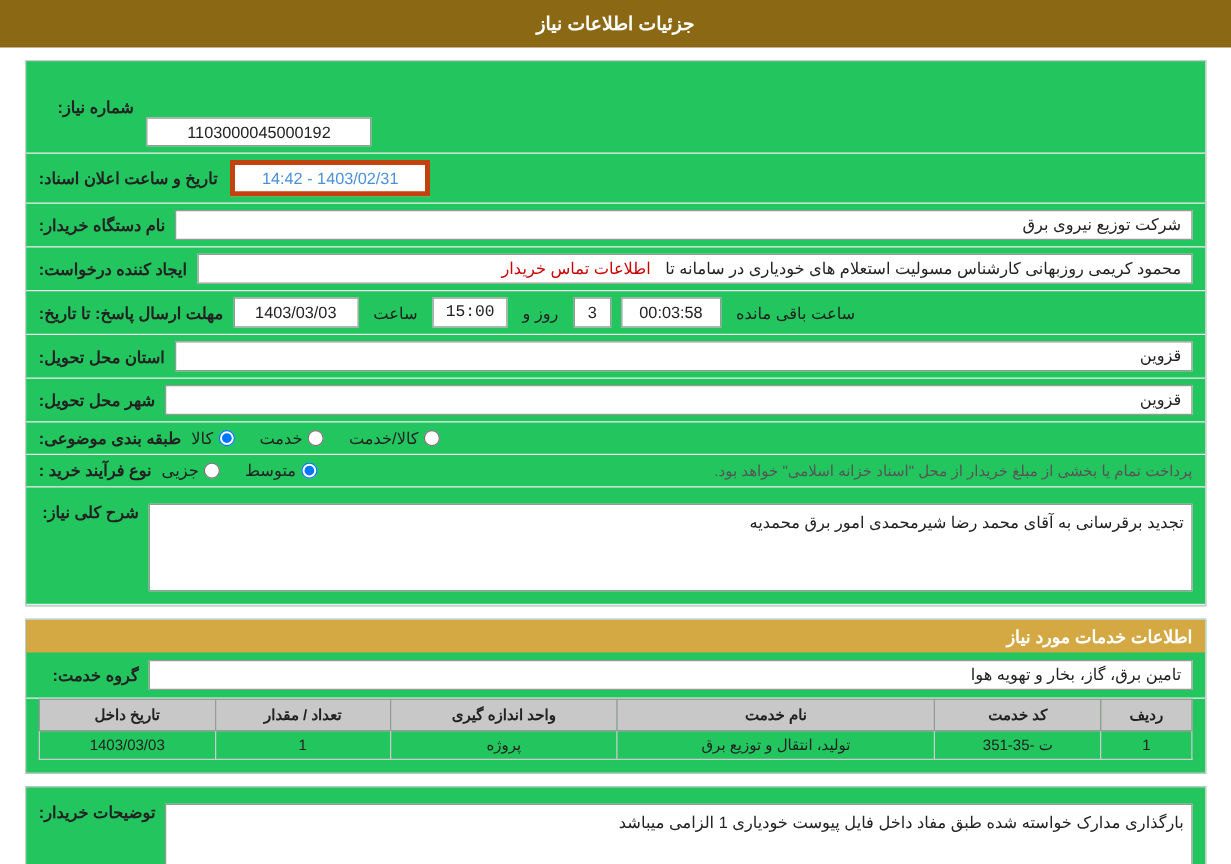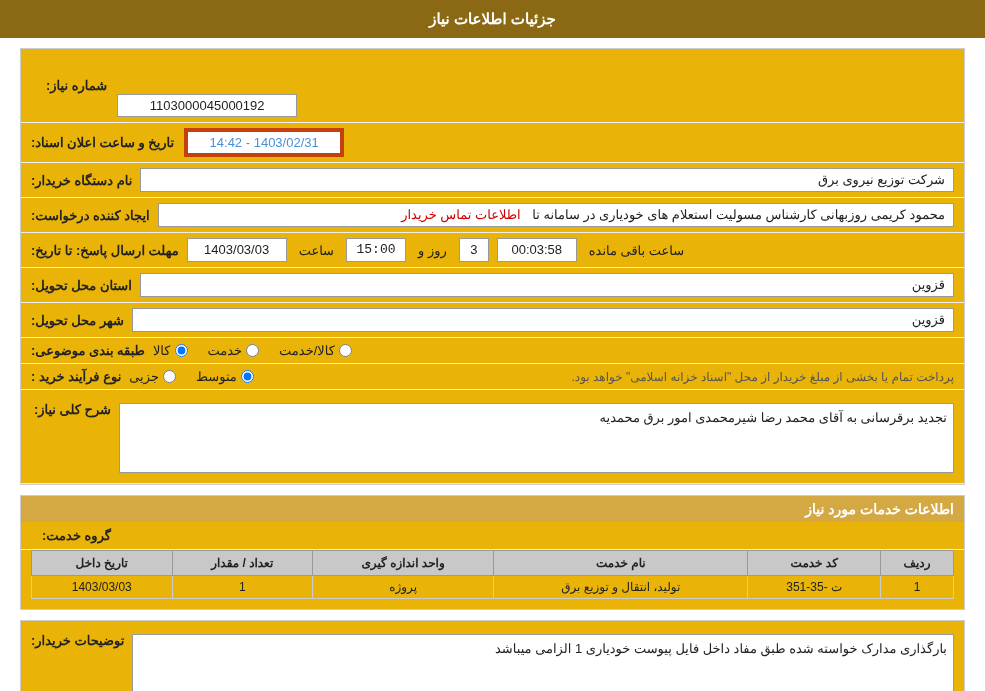--- a/index.html
+++ b/index.html
@@ -21,21 +21,21 @@
       color: #fff;
       text-align: center;
       padding: 10px 20px;
       font-size: 15px;
       font-weight: bold;
     }
     .content {
       padding: 10px 20px;
     }
     .form-section {
-      background: #eab308;
+      background: #22c55e;
       border: 1px solid #ccc;
       margin-bottom: 10px;
     }
     .value-box {
       background: #fff;
       border: 1px solid #999;
       padding: 3px 8px;
       flex: 1;
       min-height: 24px;
       text-align: right;
@@ -261,20 +261,21 @@
           <span>تجدید برقرسانی به آقای محمد رضا شیرمحمدی امور برق محمدیه</span>
         </div>
       </div>
     </div>
 
     <div class="form-section">
       <div class="section-title-bar">اطلاعات خدمات مورد نیاز</div>
 
       <div class="row-flex" style="padding:6px 10px;">
         <span class="col-label">گروه خدمت:</span>
+        <div class="value-box">تامین برق، گاز، بخار و تهویه هوا</div>
       </div>
 
       <div class="table-section">
         <table>
           <thead>
             <tr>
               <th>ردیف</th>
               <th>کد خدمت</th>
               <th>نام خدمت</th>
               <th>واحد اندازه گیری</th>

